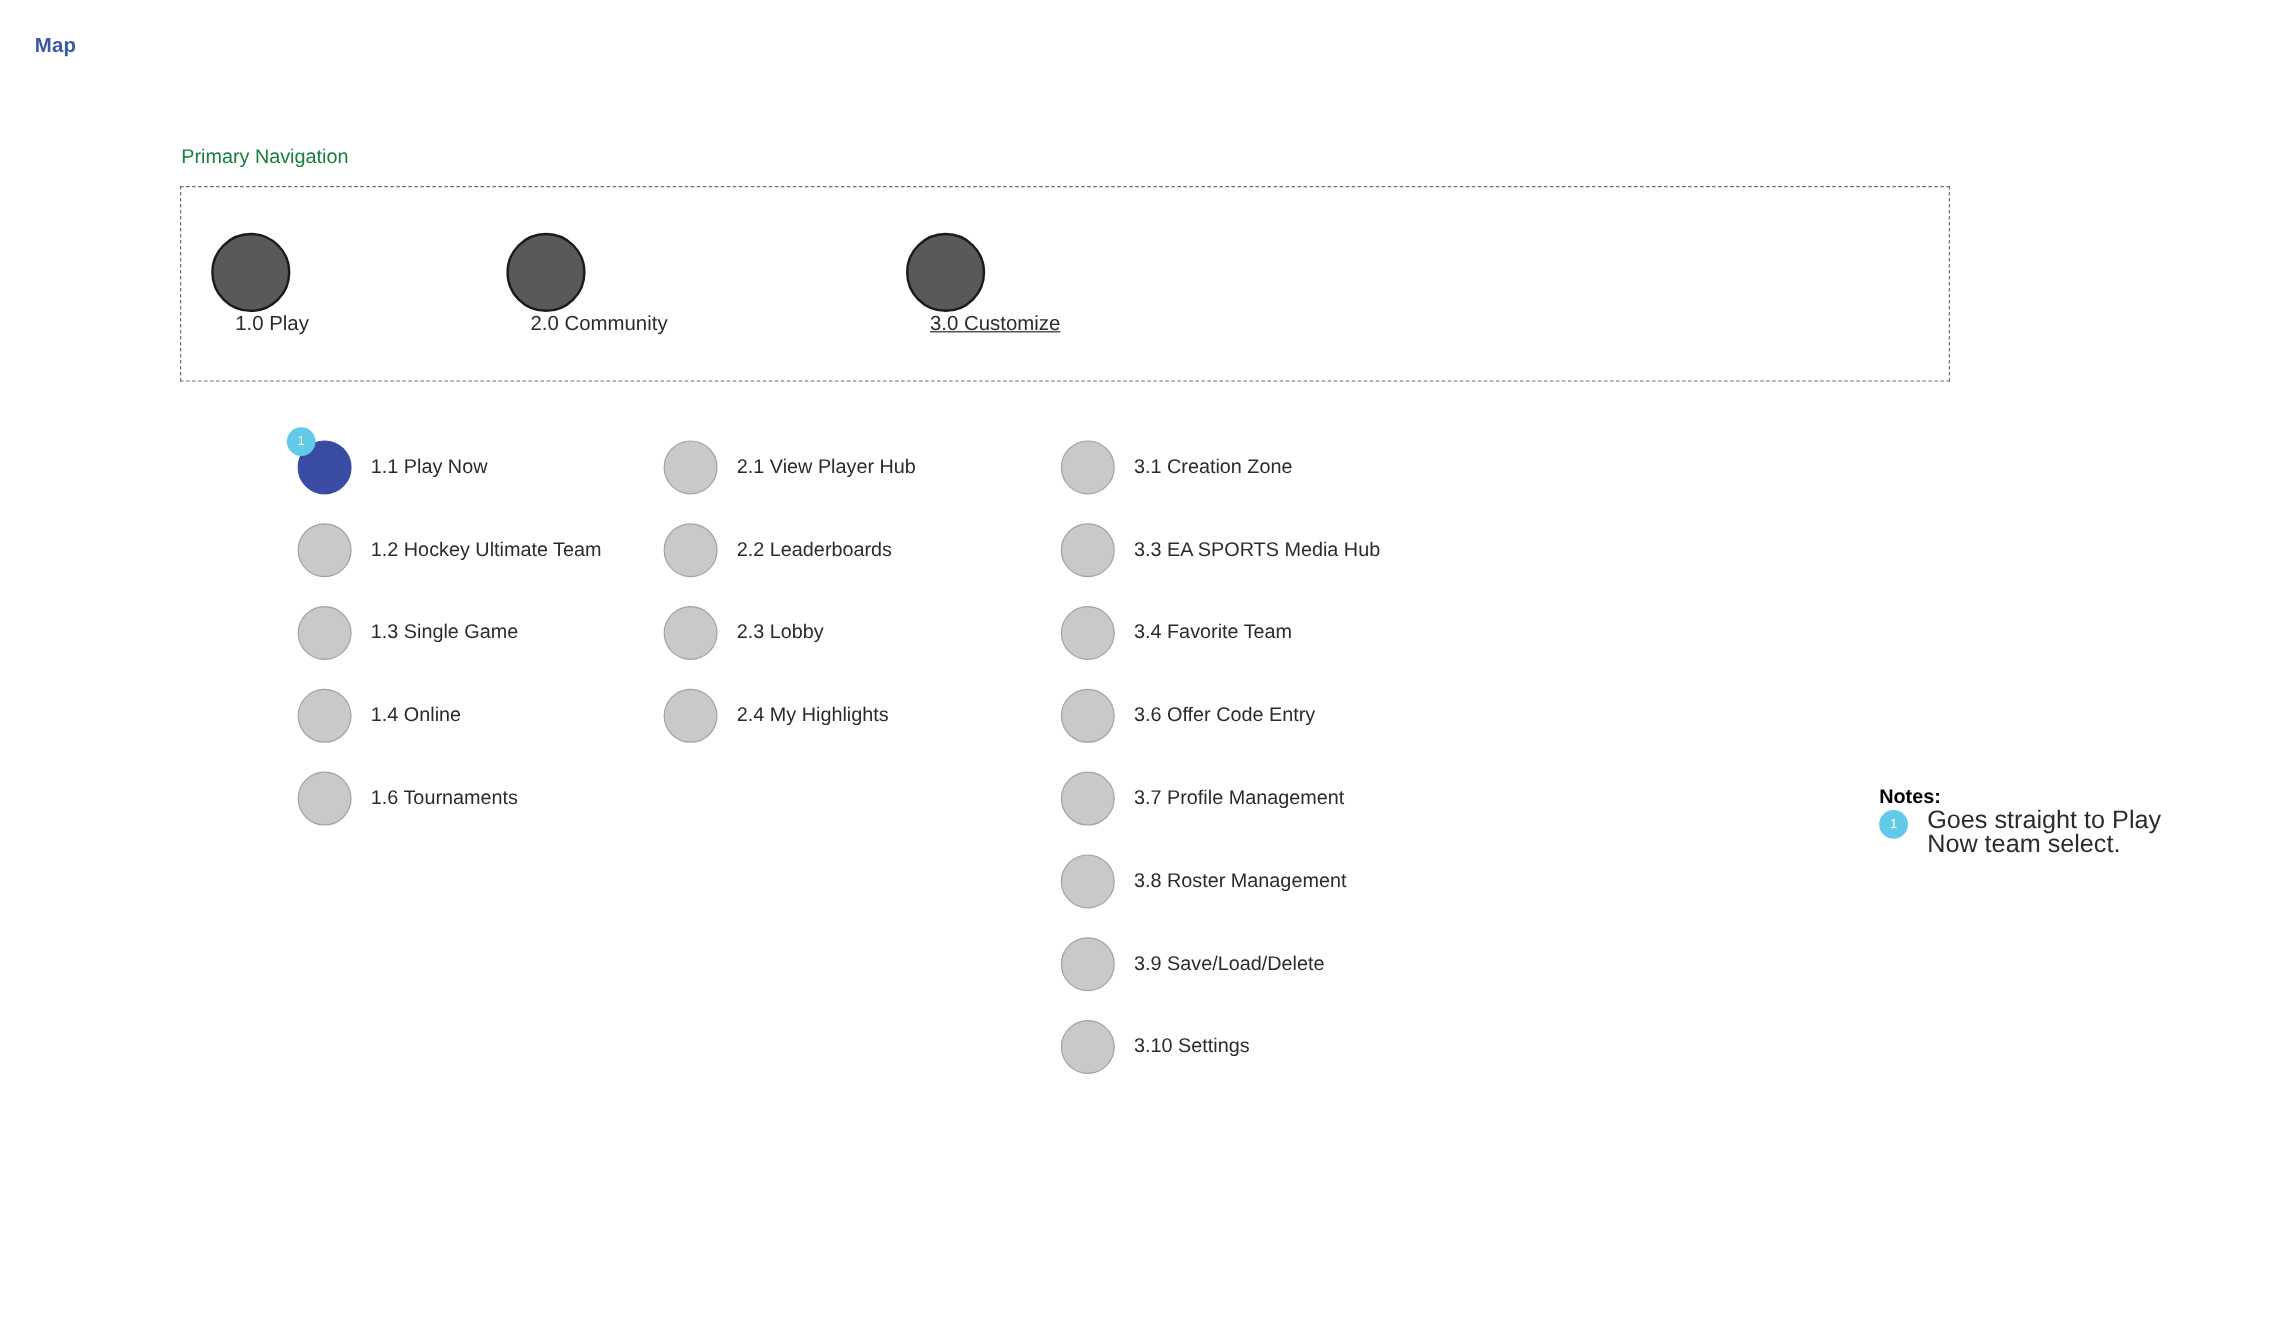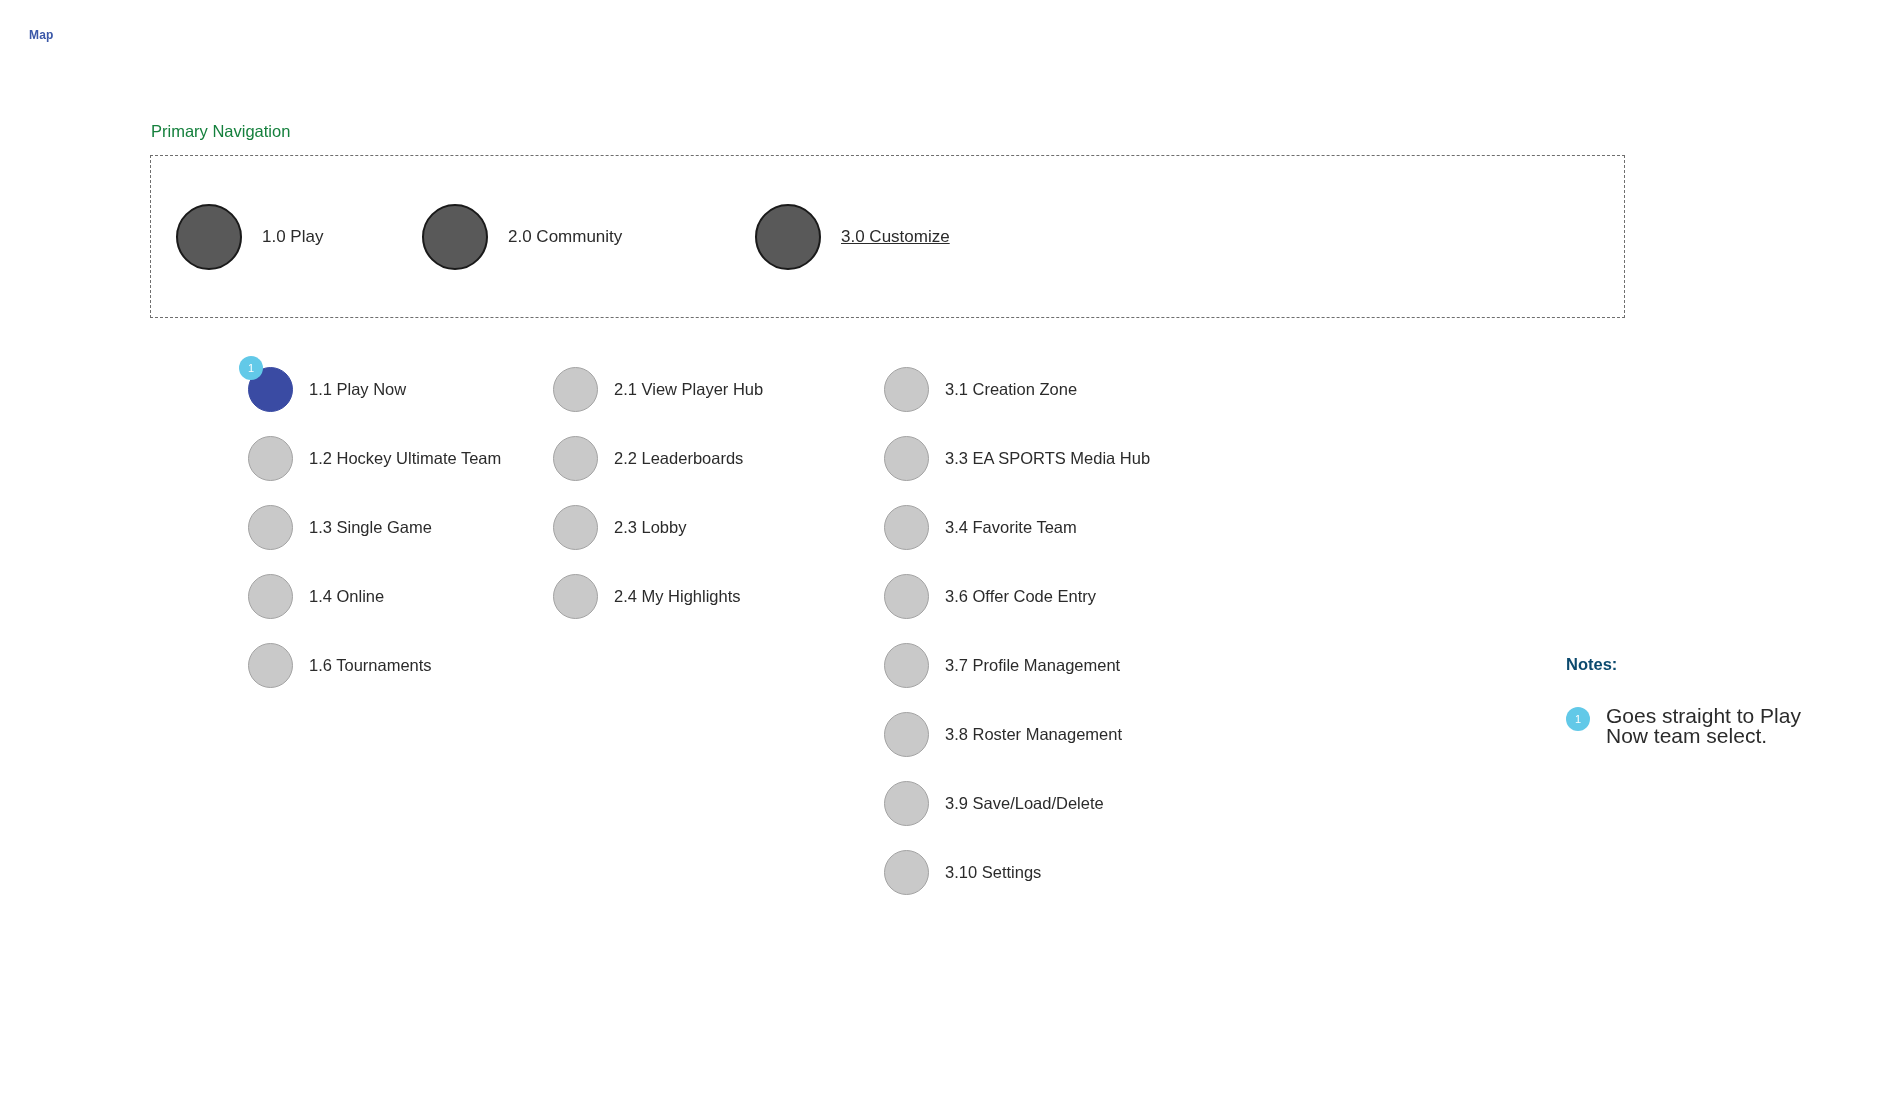--- a/index.html
+++ b/index.html
@@ -14,21 +14,21 @@
     font-family: "Liberation Sans", sans-serif;
     color: #2b2b2b;
     overflow: hidden;
   }
 
   
   #map-title {
     position: absolute;
     left: 29px;
     top: 28px;
-    font-size: 12px;
+    font-size: 17px;
     font-weight: bold;
     color: #3b58a8;
     letter-spacing: 0.2px;
   }
 
   
   #primary-nav-label {
     position: absolute;
     left: 151px;
     top: 122px;
@@ -48,22 +48,23 @@
     position: absolute;
     left: 150px;
     top: 155px;
     width: 1475px;
     height: 163px;
     display: flex;
     align-items: center;
   }
   .nav-node {
     display: flex;
-    align-items: center;
-    position: absolute;
+    align-items: flex-start;
+    position: absolute;
+    flex-direction: column;
   }
   .nav-node .bubble {
     width: 66px;
     height: 66px;
     border-radius: 50%;
     background: #595959;
     border: 2.4px solid #1a1a1a;
     box-sizing: border-box;
     flex: 0 0 auto;
   }
@@ -128,22 +129,22 @@
   
   #notes {
     position: absolute;
     left: 1566px;
     top: 655px;
     width: 300px;
   }
   #notes-title {
     font-size: 16.5px;
     font-weight: bold;
-    color: #0c4a6e;
-    margin-bottom: 32px;
+    color: #000000;
+    margin-bottom: 0;
   }
   .note-row {
     display: flex;
     align-items: flex-start;
   }
   .note-badge {
     flex: 0 0 auto;
     width: 24px;
     height: 24px;
     border-radius: 50%;

